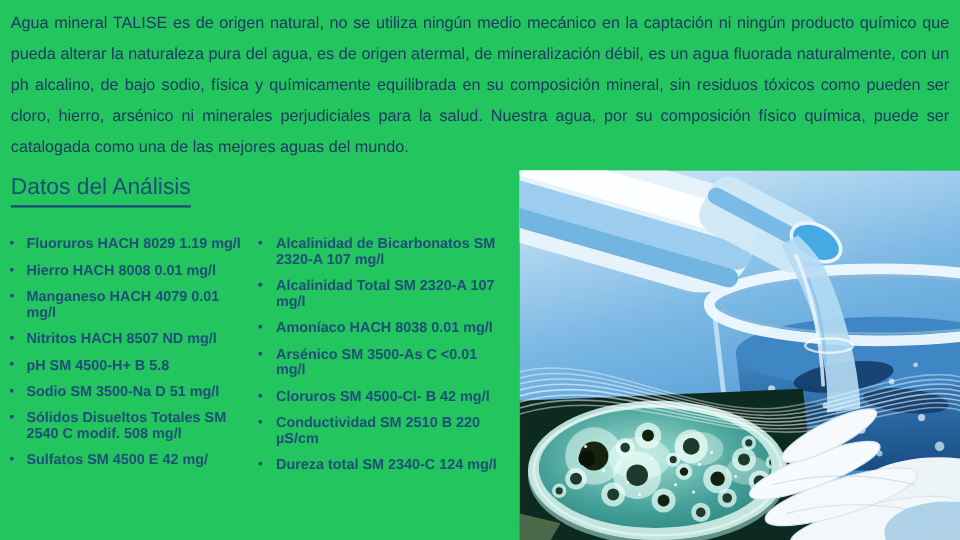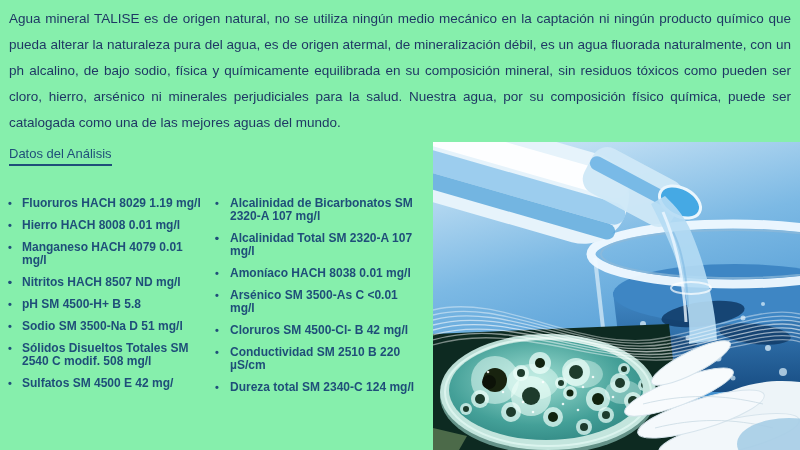--- a/index.html
+++ b/index.html
@@ -1,27 +1,27 @@
 <!DOCTYPE html>
 <html><head>
 <meta charset="utf-8">
 <style>
   html,body{margin:0;padding:0;}
   body{width:800px;height:450px;font-family:"Liberation Sans",sans-serif;}
   .slide{
-    position:relative;width:800px;height:450px;background:#86efac;overflow:hidden;
+    position:relative;width:800px;height:450px;background:#22c55e;overflow:hidden;
   }
   
   .intro{
     box-sizing:border-box;height:140px;margin:0;padding:6px 9px 0 9px;
     font-size:13.5px;line-height:26px;text-align:justify;color:#1F3864;
   }
   
   .heading{
-    margin:6px 0 0 9px;font-size:13px;font-weight:400;color:#1F4E79;
+    margin:6px 0 0 9px;font-size:19px;font-weight:400;color:#1F4E79;
   }
   .heading-text{
     display:inline-block;border-bottom:2px solid #1F4E79;padding-bottom:3px;
   }
   
   .lists{position:absolute;left:0;top:197px;width:433px;height:253px;}
   .col{list-style:none;margin:0;padding:0;position:absolute;top:0;}
   .col.left{left:8px;width:194px;}
   .col.right{left:215px;width:210px;}
   .col li{

